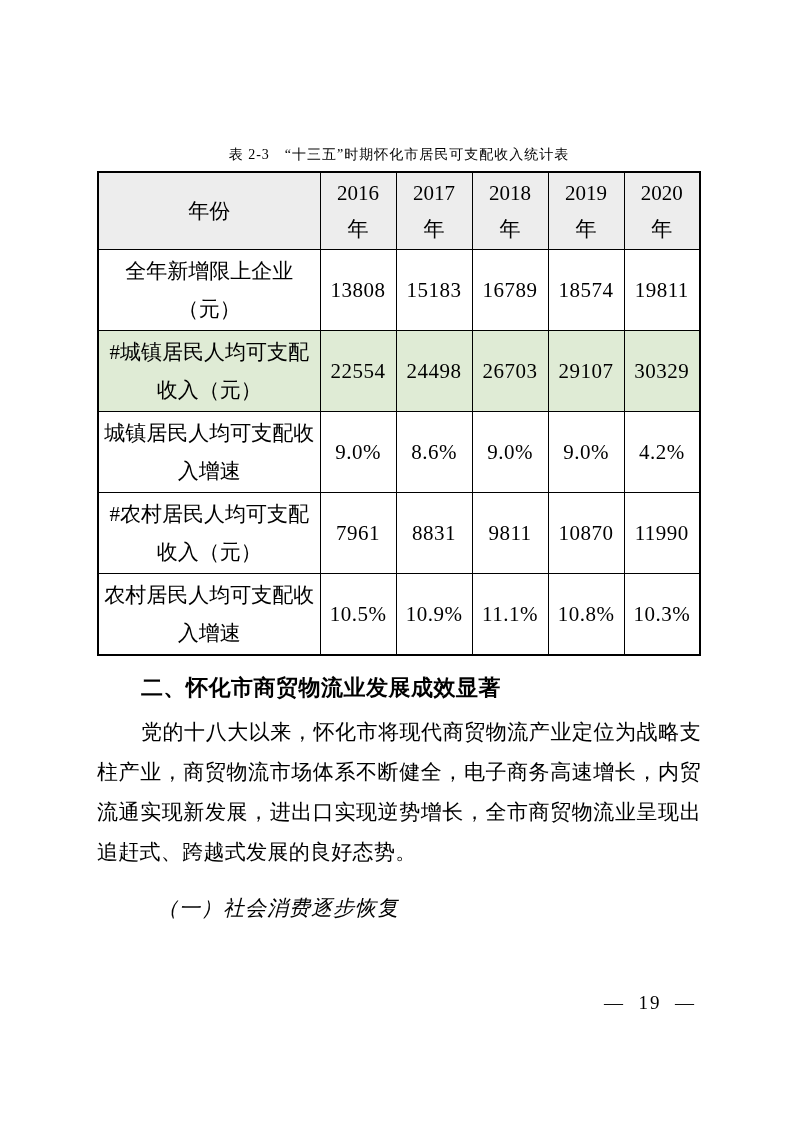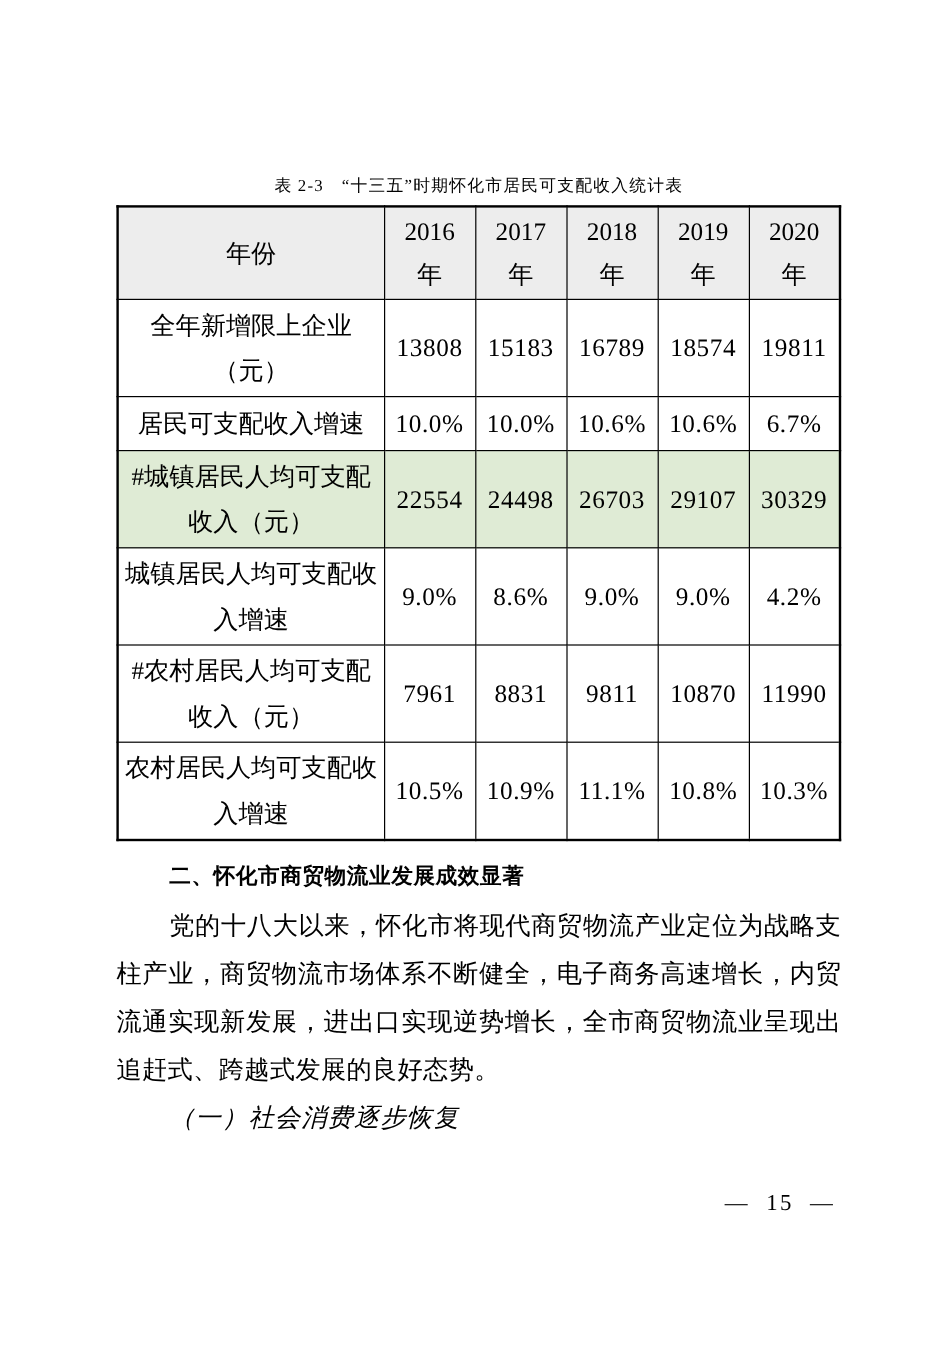--- a/index.html
+++ b/index.html
@@ -31,30 +31,30 @@
   th.corner{vertical-align:bottom;padding-bottom:6px;}
   .yline{line-height:36px;}
 
   tr.row-single td{height:40px;}
   tr.row-green td{height:66px;background:#dfebd5;}
   tr.row-tall td{height:72px;}
   td.num{letter-spacing:0.5px;margin-left:20px;}
 
   .section-heading{
     font-family:"Liberation Sans","DejaVu Sans",sans-serif;
-    font-weight:bold;font-size:18px;margin:17px 0 9px 0;
+    font-weight:bold;font-size:22px;margin:17px 0 9px 0;
     text-indent:44px;letter-spacing:0.5px;
   }
   p.body-par{
     font-size:21px;line-height:40px;text-align:justify;
     text-indent:44px;margin:0;letter-spacing:0.3px;
   }
   .subsection-heading{
     font-style:italic;font-size:21px;line-height:40px;
-    text-indent:44px;margin:0;letter-spacing:1px;
+    text-indent:44px;margin:16px;letter-spacing:1px;
   }
   .page-number{
     position:absolute;top:992px;right:97px;
     font-size:19px;letter-spacing:2px;white-space:pre;
   }
 </style>
 </head>
 <body>
 
 <div class="page">
@@ -98,28 +98,20 @@
 
         <tr class="row-single">
           <td>全年新增限上企业（元）</td>
           <td class="num">13808</td>
           <td class="num">15183</td>
           <td class="num">16789</td>
           <td class="num">18574</td>
           <td class="num">19811</td>
         </tr>
 
-        <tr class="row-single">
-          <td>居民可支配收入增速</td>
-          <td class="num">10.0%</td>
-          <td class="num">10.0%</td>
-          <td class="num">10.6%</td>
-          <td class="num">10.6%</td>
-          <td class="num">6.7%</td>
-        </tr>
 
         <tr class="row-green">
           <td>#城镇居民人均可支配收入（元）</td>
           <td class="num">22554</td>
           <td class="num">24498</td>
           <td class="num">26703</td>
           <td class="num">29107</td>
           <td class="num">30329</td>
         </tr>
 
@@ -154,14 +146,14 @@
 
     <div class="section-heading">二、怀化市商贸物流业发展成效显著</div>
 
     <p class="body-par">党的十八大以来，怀化市将现代商贸物流产业定位为战略支柱产业，商贸物流市场体系不断健全，电子商务高速增长，内贸流通实现新发展，进出口实现逆势增长，全市商贸物流业呈现出追赶式、跨越式发展的良好态势。</p>
 
     <div class="subsection-heading">（一）社会消费逐步恢复</div>
 
 
   </div>
 
-  <div class="page-number">—  15  —</div>
+  <div class="page-number">—  19  —</div>
 </div>
 
 </body></html>

